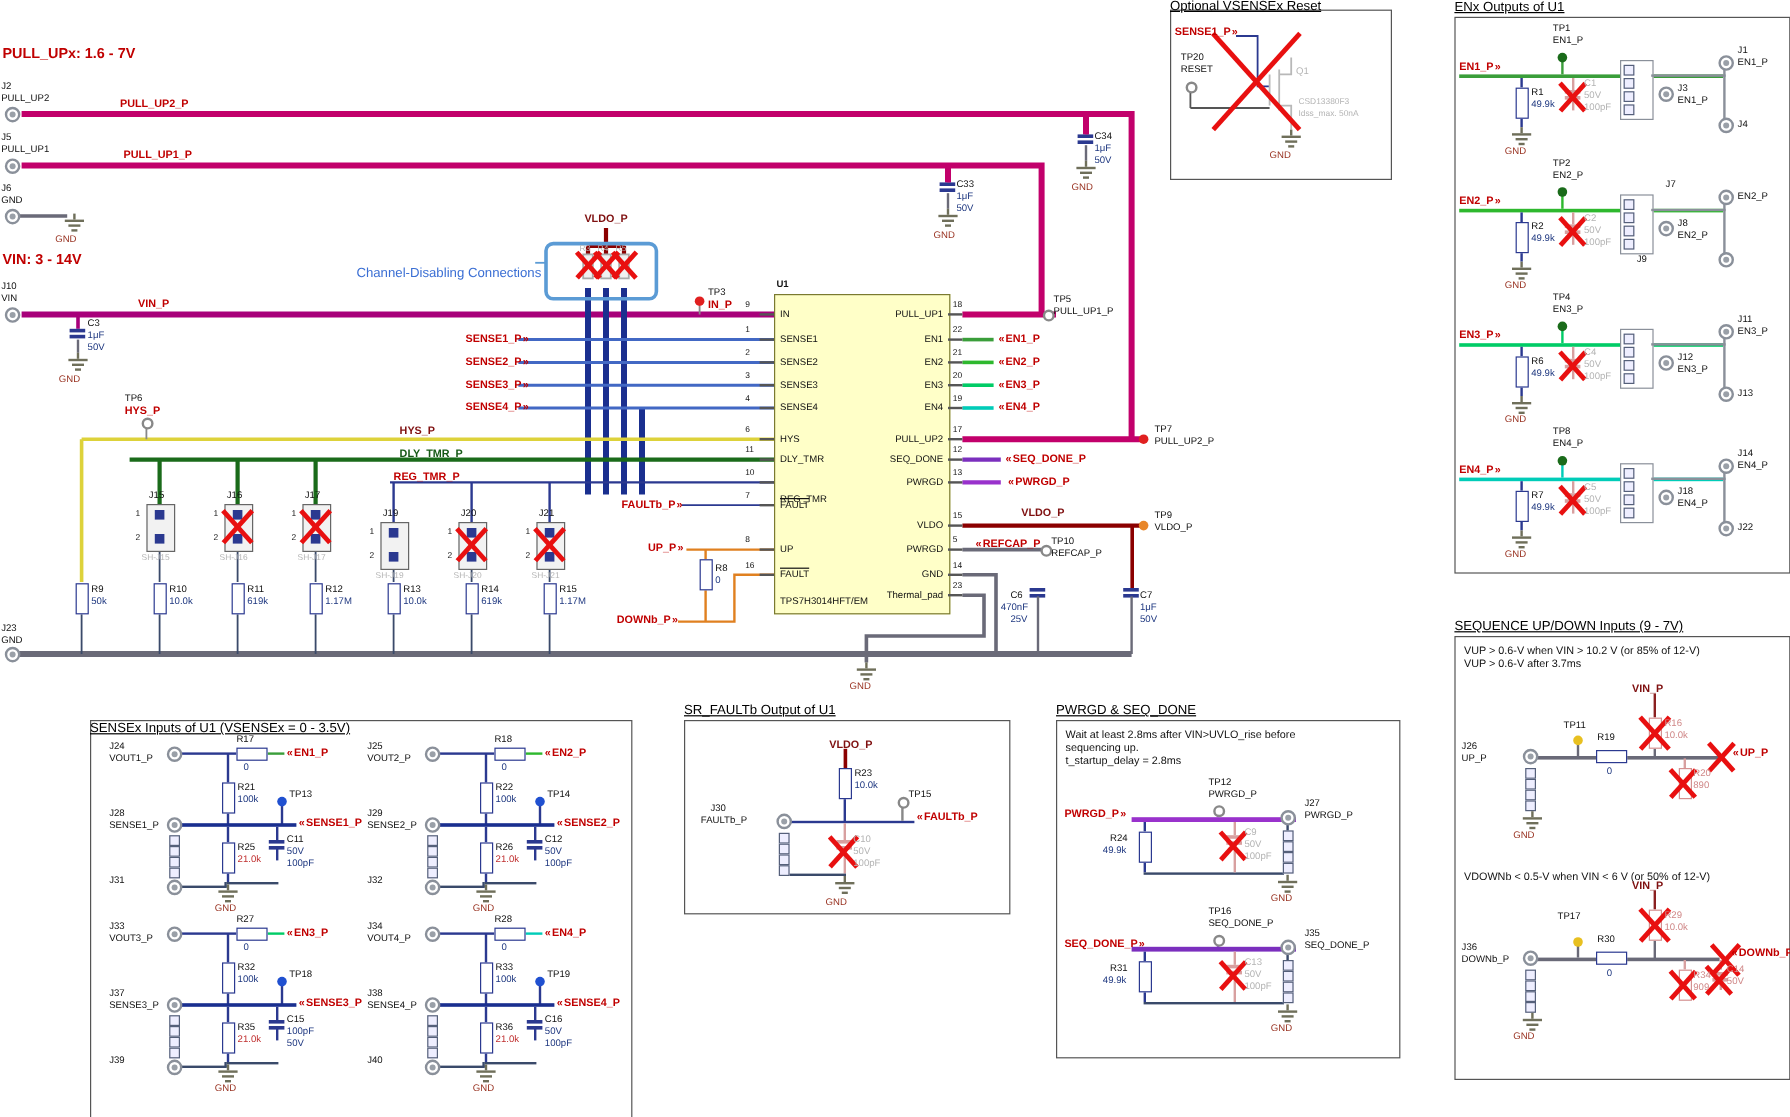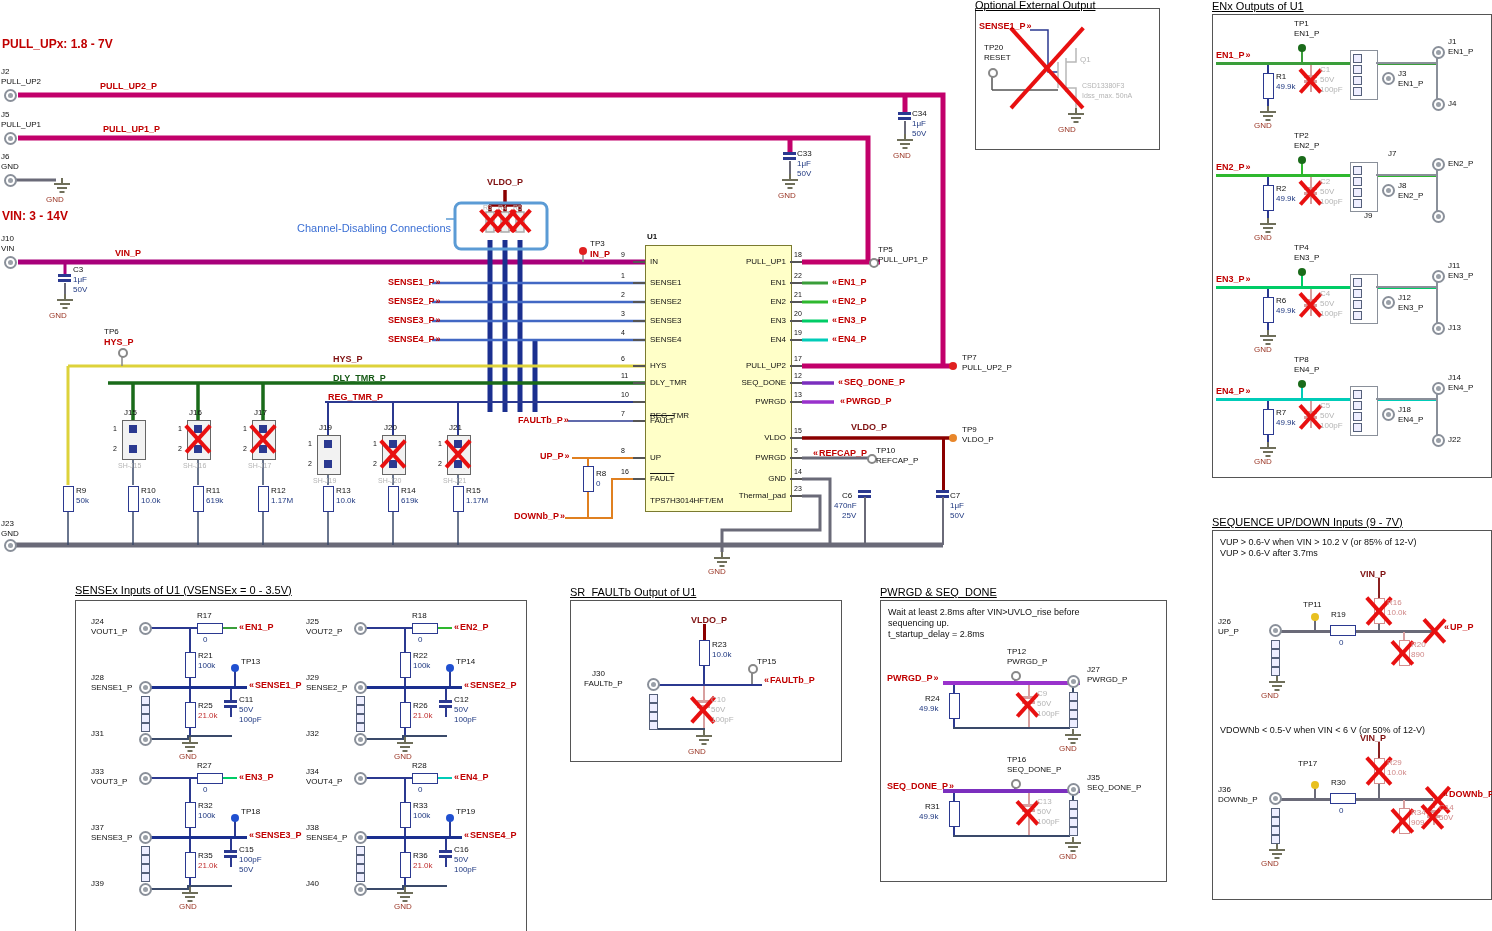--- a/index.html
+++ b/index.html
@@ -84,28 +84,28 @@
   </svg>
 
   <div class="box" style="left:975px;top:8px;width:183px;height:140px"></div>
   <div class="box" style="left:1212px;top:14px;width:278px;height:462px"></div>
   <div class="box" style="left:1212px;top:530px;width:278px;height:368px"></div>
   <div class="box" style="left:75px;top:600px;width:450px;height:330px"></div>
   <div class="box" style="left:570px;top:600px;width:270px;height:160px"></div>
   <div class="box" style="left:880px;top:600px;width:285px;height:280px"></div>
   <div class="u1box"></div>
 
-  <div class="lbl boxtitle" style="left:975px;top:0px">Optional External Output</div>
+  <div class="lbl boxtitle" style="left:975px;top:0px">Optional VSENSEx Reset</div>
   <div class="lbl boxtitle" style="left:1212px;top:1px">ENx Outputs of U1</div>
   <div class="lbl boxtitle" style="left:1212px;top:517px">SEQUENCE UP/DOWN Inputs (9 - 7V)</div>
-  <div class="lbl boxtitle" style="left:75px;top:585px">SENSEx Inputs of U1 (VSENSEx = 0 - 3.5V)</div>
+  <div class="lbl boxtitle" style="left:75px;top:602px">SENSEx Inputs of U1 (VSENSEx = 0 - 3.5V)</div>
   <div class="lbl boxtitle" style="left:570px;top:587px">SR_FAULTb Output of U1</div>
   <div class="lbl boxtitle" style="left:880px;top:587px">PWRGD &amp; SEQ_DONE</div>
 
-  <div class="lbl title-red" style="left:2px;top:38px">PULL_UPx: 1.8 - 7V</div>
+  <div class="lbl title-red" style="left:2px;top:38px">PULL_UPx: 1.6 - 7V</div>
   <div class="lbl title-red" style="left:2px;top:210px">VIN: 3 - 14V</div>
   <div class="lbl bluenote" style="left:297px;top:223px">Channel-Disabling Connections</div>
   <div class="lbl s7 faint" style="left:483px;top:204px">R3</div>
   <div class="lbl s7 faint" style="left:498px;top:204px">R4</div>
   <div class="lbl s7 faint" style="left:513px;top:204px">R5</div>
   <div class="lbl netd" style="left:487px;top:178px">VLDO_P</div>
 
   <div class="lbl s8" style="left:1px;top:68px">J2</div>
   <div class="lbl s8" style="left:1px;top:78px">PULL_UP2</div>
   <div class="lbl net" style="left:100px;top:82px">PULL_UP2_P</div>

